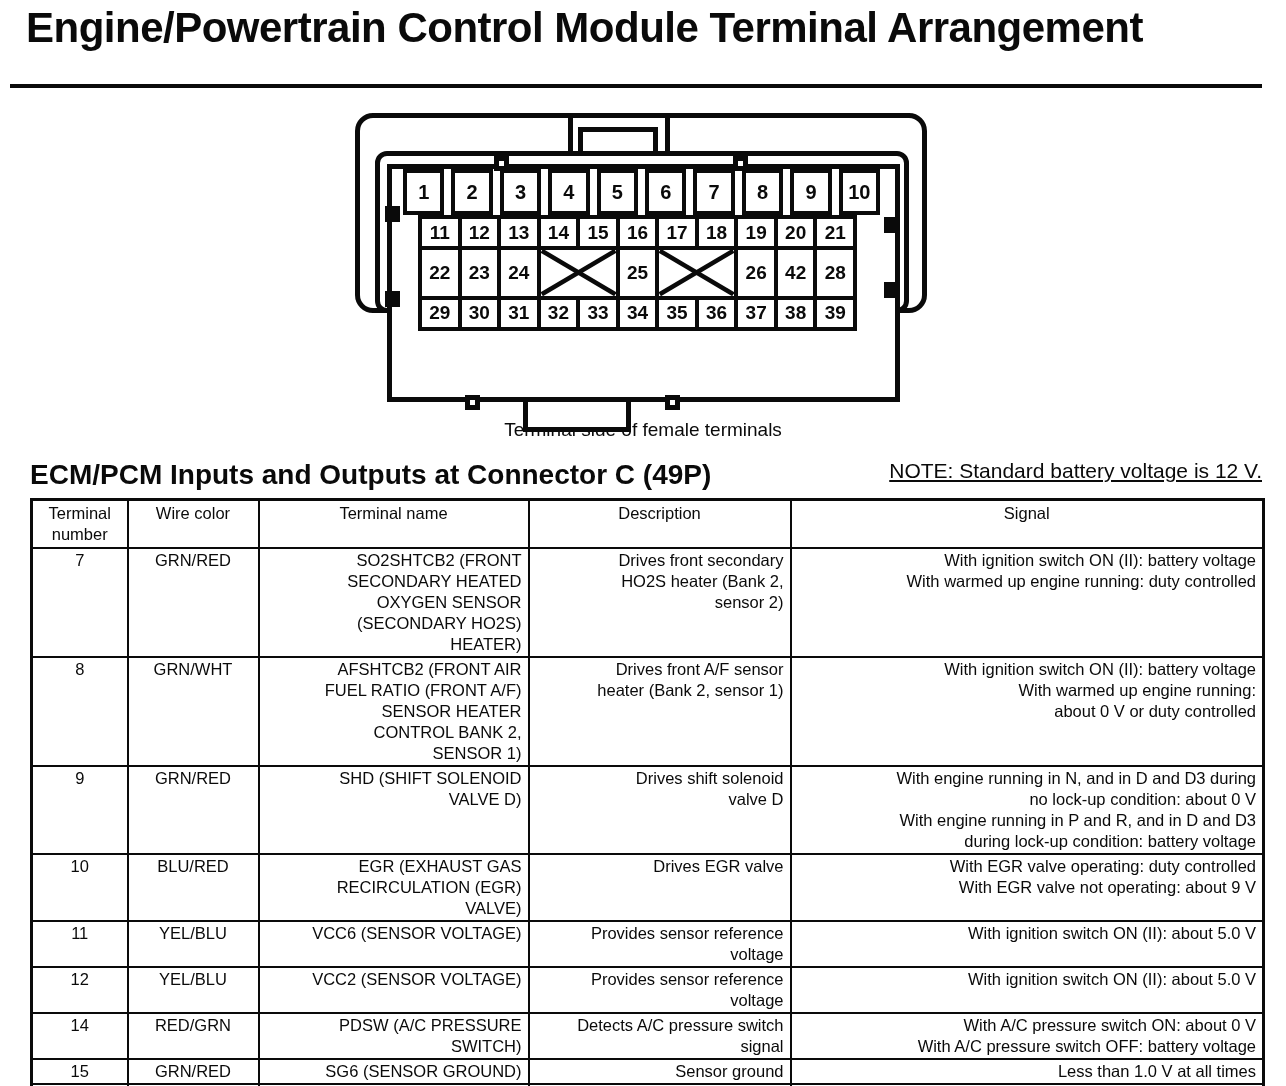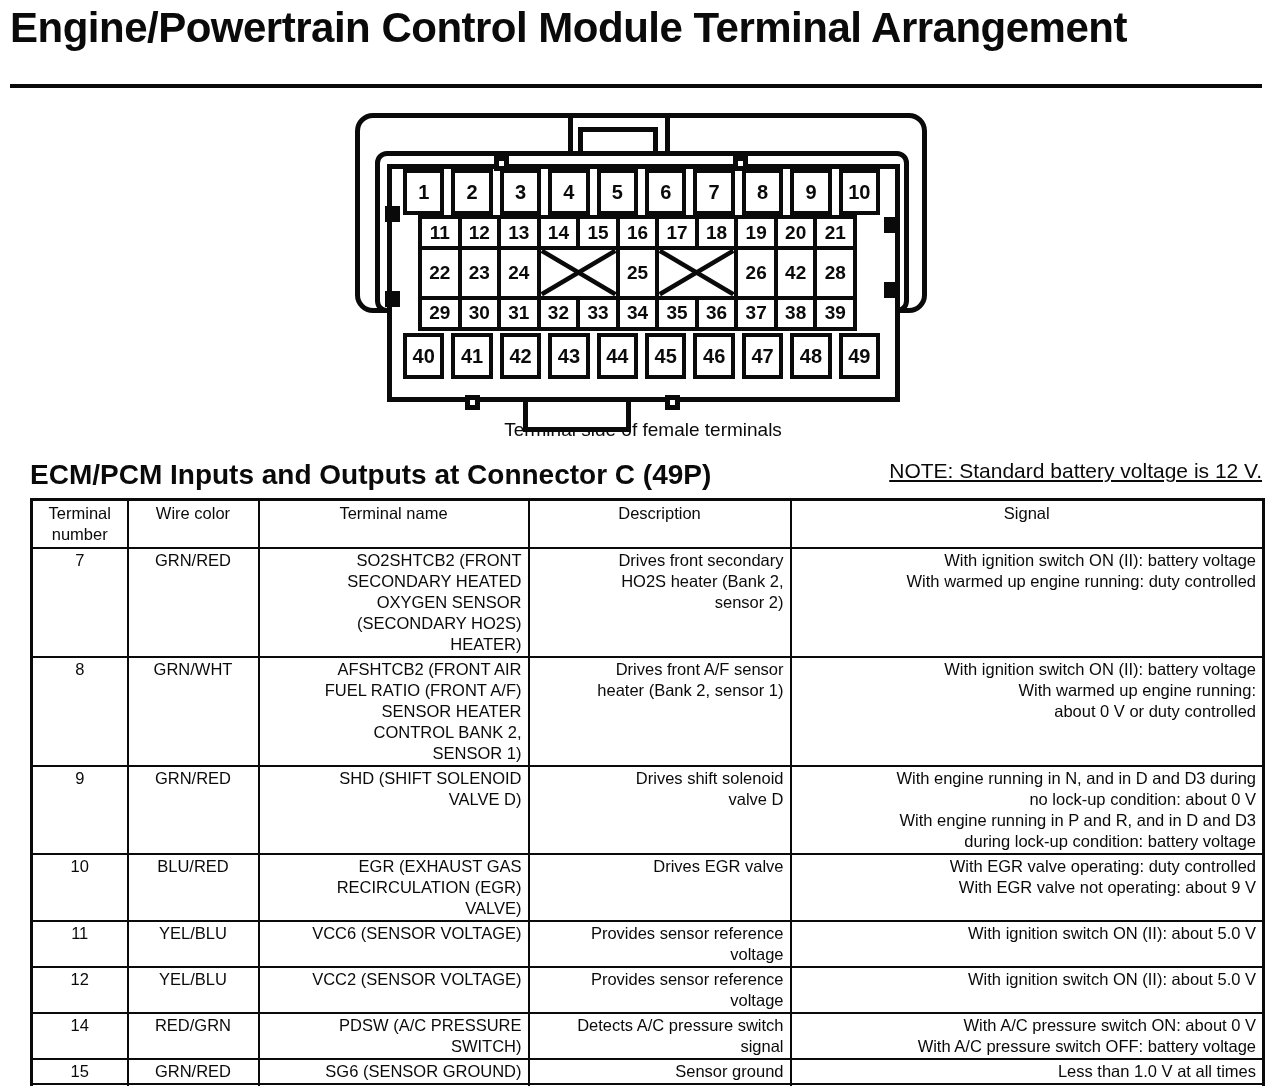--- a/index.html
+++ b/index.html
@@ -1,20 +1,20 @@
 <!DOCTYPE html>
 <html><head>
 <meta charset="utf-8">
 <style>
   * { margin:0; padding:0; box-sizing:border-box; }
   html,body { width:1286px; height:1086px; background:#fff; overflow:hidden;
               font-family:"Liberation Sans","DejaVu Sans",sans-serif; color:#0a0a0a; }
   .abs { position:absolute; }
 
-  .title { left:10px; top:4px; width:1260px; font-size:42px; font-weight:bold;
+  .title { left:26px; top:4px; width:1260px; font-size:42px; font-weight:bold;
            letter-spacing:-0.5px; white-space:nowrap; }
   .rule  { left:10px; top:84px; width:1252px; height:4px; background:#0a0a0a; }
 
   
   .connector-wrap { left:353px; top:111px; width:579px; height:324px; }
   .shell-a { position:absolute; left:2px; top:2px; width:572px; height:200px;
              border:5px solid #0a0a0a; border-radius:18px; z-index:1; }
   .shell-b { position:absolute; left:22px; top:40px; width:534px; height:162px;
              border:5px solid #0a0a0a; border-radius:12px; z-index:1; }
   .btab    { position:absolute; left:170px; top:286px; width:108px; height:35px;
@@ -132,32 +132,20 @@
       <div class="pin">31</div>
       <div class="pin">32</div>
       <div class="pin">33</div>
       <div class="pin">34</div>
       <div class="pin">35</div>
       <div class="pin">36</div>
       <div class="pin">37</div>
       <div class="pin">38</div>
       <div class="pin">39</div>
     </div>
-  <div class="trow trow-bot">
-      <div class="pin">40</div>
-      <div class="pin">41</div>
-      <div class="pin">42</div>
-      <div class="pin">43</div>
-      <div class="pin">44</div>
-      <div class="pin">45</div>
-      <div class="pin">46</div>
-      <div class="pin">47</div>
-      <div class="pin">48</div>
-      <div class="pin">49</div>
-    </div>
 </div>
 
 <div class="abs caption">Terminal side of female terminals</div>
 
 <div class="abs sec-head">ECM/PCM Inputs and Outputs at Connector C (49P)</div>
 <div class="abs sec-note">NOTE: Standard battery voltage is 12 V.</div>
 
 <div class="abs dtable-wrap">
   <table>
     <colgroup>

